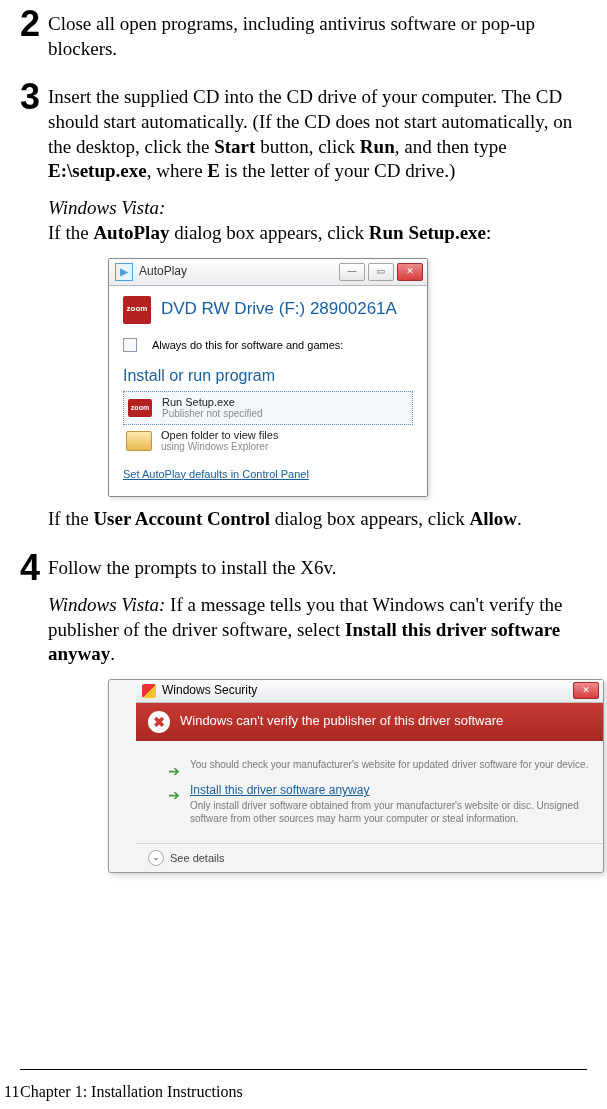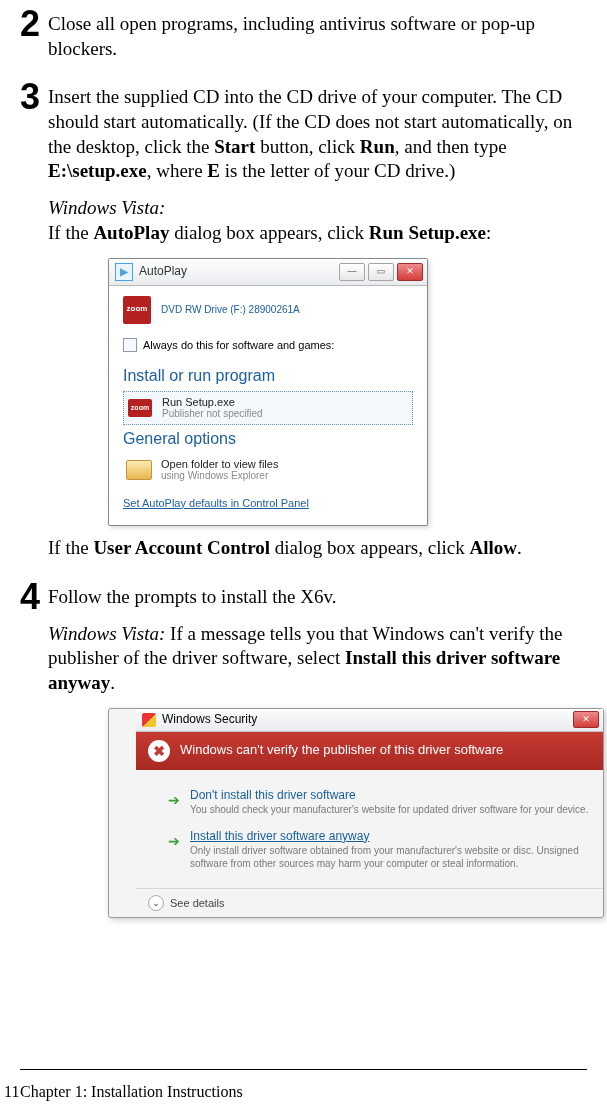--- a/index.html
+++ b/index.html
@@ -15,22 +15,22 @@
   .autoplay{width:318px;background:#fff;border:1px solid #888;border-radius:2px;font-family:'Segoe UI',Tahoma,Arial,sans-serif;font-size:12px;box-shadow:2px 2px 4px rgba(0,0,0,.15);}
   .ap-title{height:26px;background:linear-gradient(#fdfdfd,#e9ecef);display:flex;align-items:center;border-bottom:1px solid #b8b8b8;}
   .ap-ticon{width:16px;height:16px;margin:0 6px;border:1px solid #4aa3df;background:#eaf4fd;display:flex;align-items:center;justify-content:center;font-weight:bold;color:#4aa3df;font-size:10px;}
   .ap-tlabel{flex:1;color:#333;}
   .winbtns{display:flex;gap:3px;margin-right:4px;}
   .wb{width:24px;height:16px;border:1px solid #a5a5a5;background:linear-gradient(#fff,#e7e7e7);border-radius:2px;display:flex;align-items:center;justify-content:center;font-size:9px;line-height:1;color:#555;}
   .wb.close{background:linear-gradient(#f08a8a,#d43d3d);color:#fff;border-color:#a12a2a;}
   .ap-inner{padding:10px 14px 14px 14px;}
   .ap-drive{display:flex;align-items:center;gap:10px;margin-bottom:14px;}
   .ap-cdicon{width:28px;height:28px;background:#b52020;color:#fff;font-family:Arial;font-weight:bold;font-size:8px;display:flex;align-items:center;justify-content:center;border-radius:2px;}
-  .ap-drv-label{color:#1b5fa0;font-size:10px;}
-  .ap-check{display:flex;align-items:center;gap:6px;margin-bottom:14px;font-size:11px;}
+  .ap-drv-label{color:#1b5fa0;font-size:17px;}
+  .ap-check{display:flex;align-items:center;gap:15px;margin-bottom:14px;font-size:11px;}
   .cbx{width:12px;height:12px;border:1px solid #8d9aad;background:#f6f8fb;}
   .ap-sect{color:#1b5fa0;font-size:16px;margin:4px 0 4px 0;}
   .ap-item{display:flex;align-items:center;gap:8px;padding:4px 2px;}
   .ap-item.sel{border:1px dotted #6d8fb5;background:#f3f8fd;}
   .ap-iicon{width:28px;height:22px;display:flex;align-items:center;justify-content:center;}
   .ap-iz{width:24px;height:18px;background:#b52020;color:#fff;font-family:Arial;font-size:7px;font-weight:bold;display:flex;align-items:center;justify-content:center;border-radius:2px;}
   .ap-ifolder{width:24px;height:18px;background:linear-gradient(#fdebb0,#e8b64f);border:1px solid #c6933a;border-radius:2px;}
   .ap-itxt{display:flex;flex-direction:column;line-height:1.15;}
   .ap-imain{color:#222;font-size:11px;}
   .ap-isub{color:#8a8a8a;font-size:10px;}
@@ -103,21 +103,20 @@
           <div class="ap-sect">Install or run program</div>
           <div class="ap-item sel">
             <div class="ap-iicon">
                   <div class="ap-iz">zoom</div>
                 </div>
             <div class="ap-itxt">
               <span class="ap-imain">Run Setup.exe</span>
               <span class="ap-isub">Publisher not specified</span>
             </div>
           </div>
-          <div class="ap-sect">General options</div>
           <div class="ap-item">
             <div class="ap-iicon">
                   <div class="ap-ifolder"></div>
                 </div>
             <div class="ap-itxt">
               <span class="ap-imain">Open folder to view files</span>
               <span class="ap-isub">using Windows Explorer</span>
             </div>
           </div>
           <span class="ap-footer">Set AutoPlay defaults in Control Panel</span>
@@ -146,21 +145,20 @@
           <span>Windows Security</span>
           <div class="sec-close">✕</div>
         </div>
         <div class="sec-band">
           <div class="sec-bandico">✖</div>
           <span>Windows can't verify the publisher of this driver software</span>
         </div>
         <div class="sec-body">
           <div class="sec-opt">
             <span class="sec-arrow">➔</span>
-            <div class="sec-main">Don't install this driver software</div>
             <div class="sec-sub">You should check your manufacturer's website for updated driver software for your device.</div>
           </div>
           <div class="sec-opt">
             <span class="sec-arrow">➔</span>
             <div class="sec-main u">Install this driver software anyway</div>
             <div class="sec-sub">Only install driver software obtained from your manufacturer's website or disc. Unsigned software from other sources may harm your computer or steal information.</div>
           </div>
         </div>
         <div class="sec-foot">
           <div class="chev">⌄</div>

